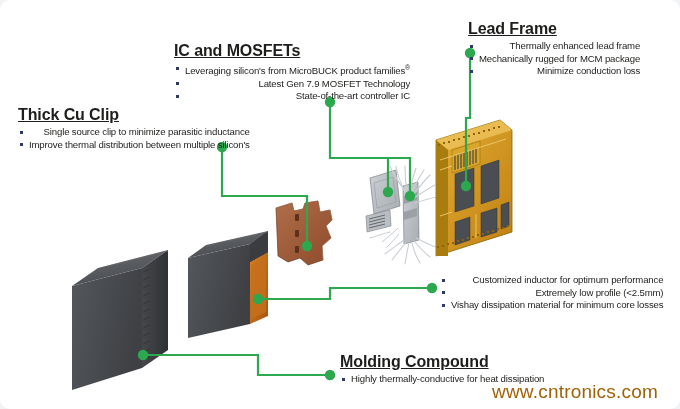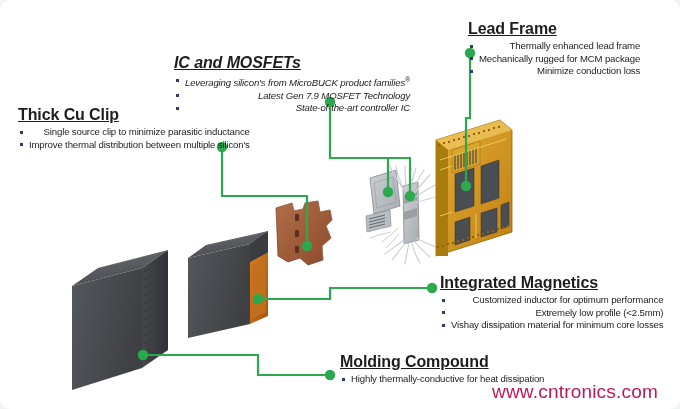--- a/index.html
+++ b/index.html
@@ -42,21 +42,21 @@
     position:absolute;
     left:2px;top:4.5px;
     width:3px;height:3px;
     background:#2e3a66;
   }
   .sup{font-size:7px;vertical-align:super;}
   #watermark{
     position:absolute;
     left:492px;top:381px;
     font-size:19px;
-    color:#be185d;
+    color:#a16207;
     letter-spacing:0.2px;
     font-family:"Liberation Sans","DejaVu Sans",sans-serif;
   }
 </style>
 </head>
 <body>
 
 <div id="canvas">
 
   <svg id="art" viewBox="0 0 680 409">
@@ -263,21 +263,21 @@
       <circle cx="410" cy="196" r="5.2"></circle>
       <circle cx="470" cy="53" r="5.2"></circle>
       <circle cx="466" cy="186" r="5.2"></circle>
       <circle cx="432" cy="288" r="5.2"></circle>
       <circle cx="258" cy="299" r="5.2"></circle>
       <circle cx="330" cy="375" r="5.2"></circle>
       <circle cx="143" cy="355" r="5.2"></circle>
     </g>
   </svg>
 
-  <div class="callout" style="left:174px;top:54px;font-style:italic;">
+  <div class="callout" style="left:174px;top:42px;">
     <div class="co-title">IC and MOSFETs</div>
     <ul class="co-list">
       <li><span>Leveraging silicon's from MicroBUCK  product families</span><span class="sup">®</span></li>
       <li>Latest Gen 7.9 MOSFET Technology</li>
       <li>State-of-the-art controller IC</li>
     </ul>
   </div>
 
   <div class="callout" style="left:468px;top:20px;">
     <div class="co-title">Lead Frame</div>
@@ -290,21 +290,20 @@
 
   <div class="callout" style="left:18px;top:106px;">
     <div class="co-title">Thick Cu Clip</div>
     <ul class="co-list">
       <li>Single source clip to minimize parasitic inductance</li>
       <li>Improve thermal distribution between multiple silicon's</li>
     </ul>
   </div>
 
   <div class="callout" style="left:440px;top:274px;">
-    <div class="co-title">Integrated Magnetics</div>
     <ul class="co-list">
       <li>Customized inductor for optimum performance</li>
       <li>Extremely low profile (&lt;2.5mm)</li>
       <li>Vishay dissipation material for minimum core losses</li>
     </ul>
   </div>
 
   <div class="callout" style="left:340px;top:353px;">
     <div class="co-title">Molding Compound</div>
     <ul class="co-list">

